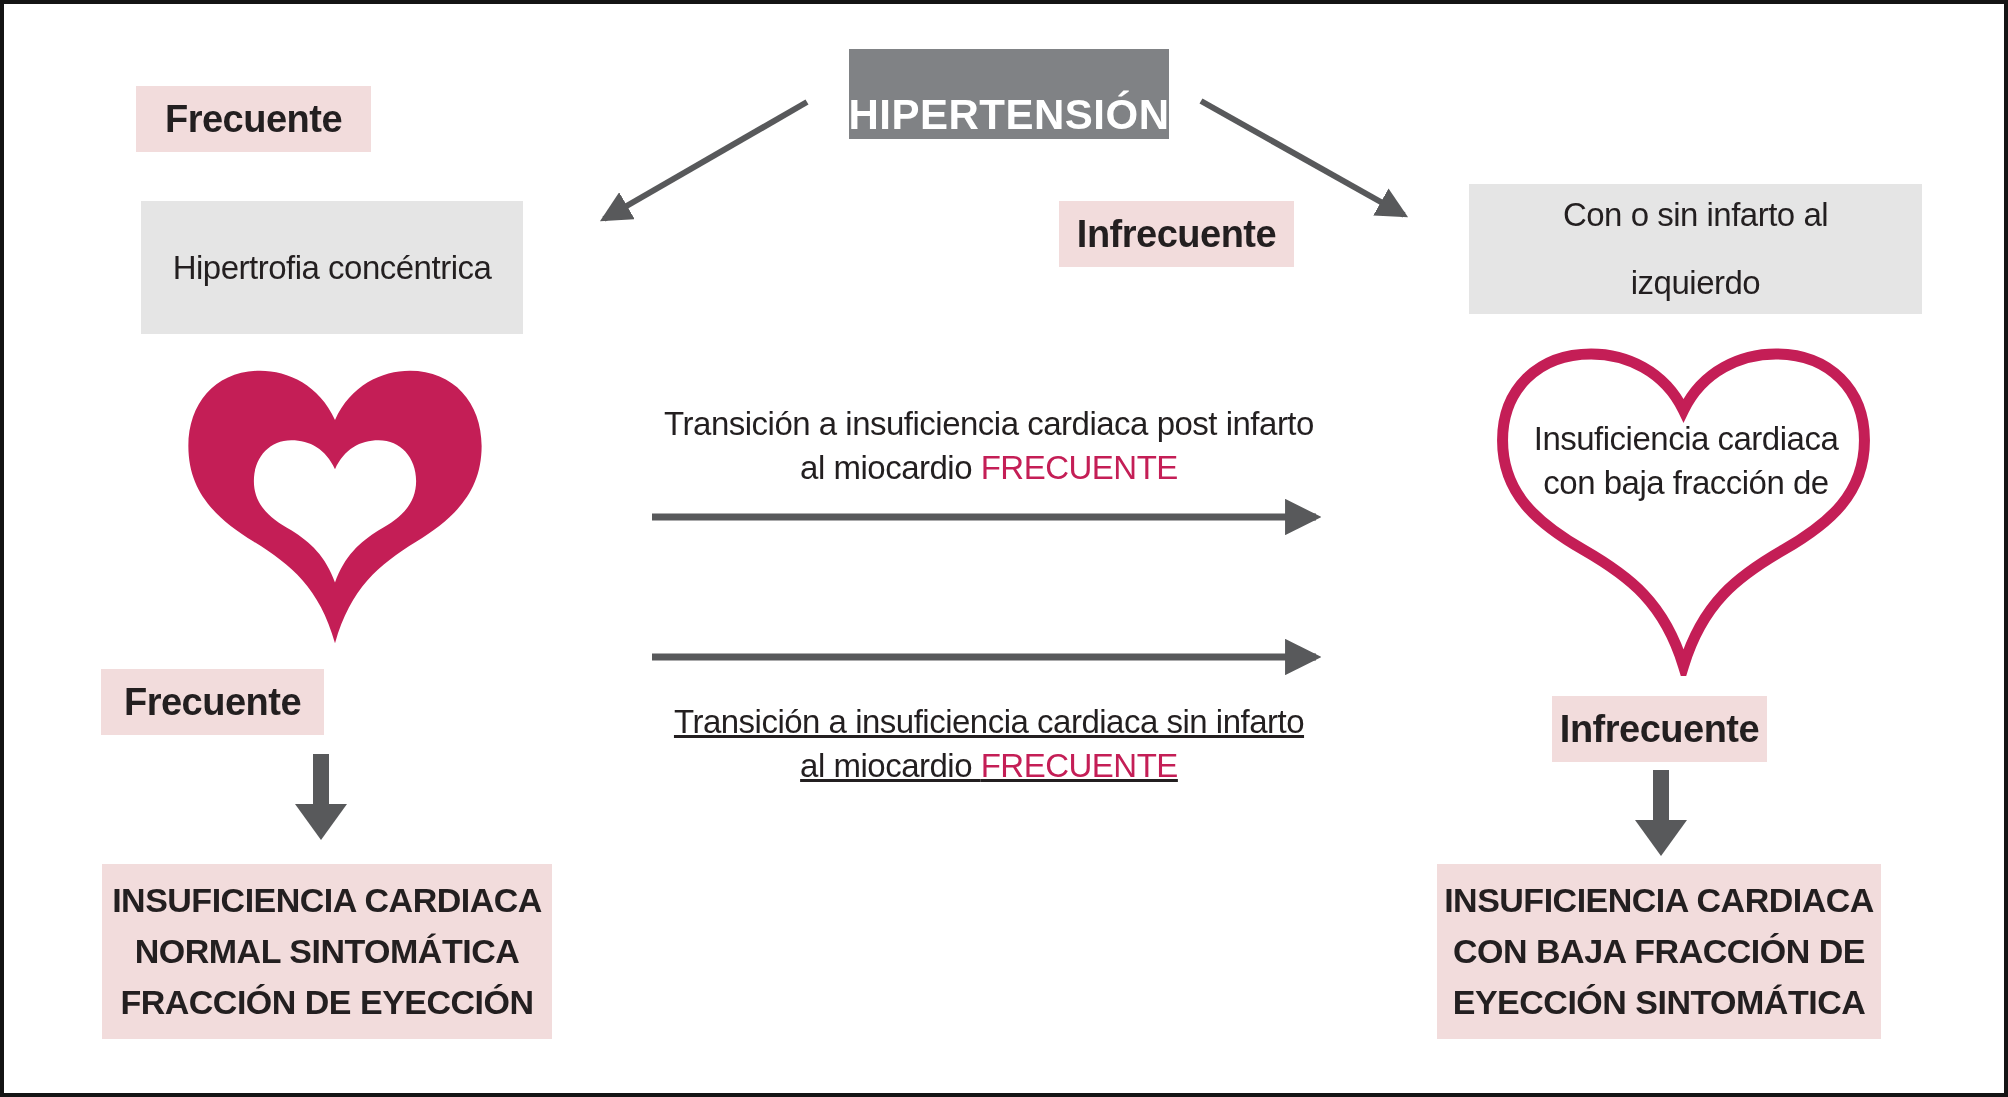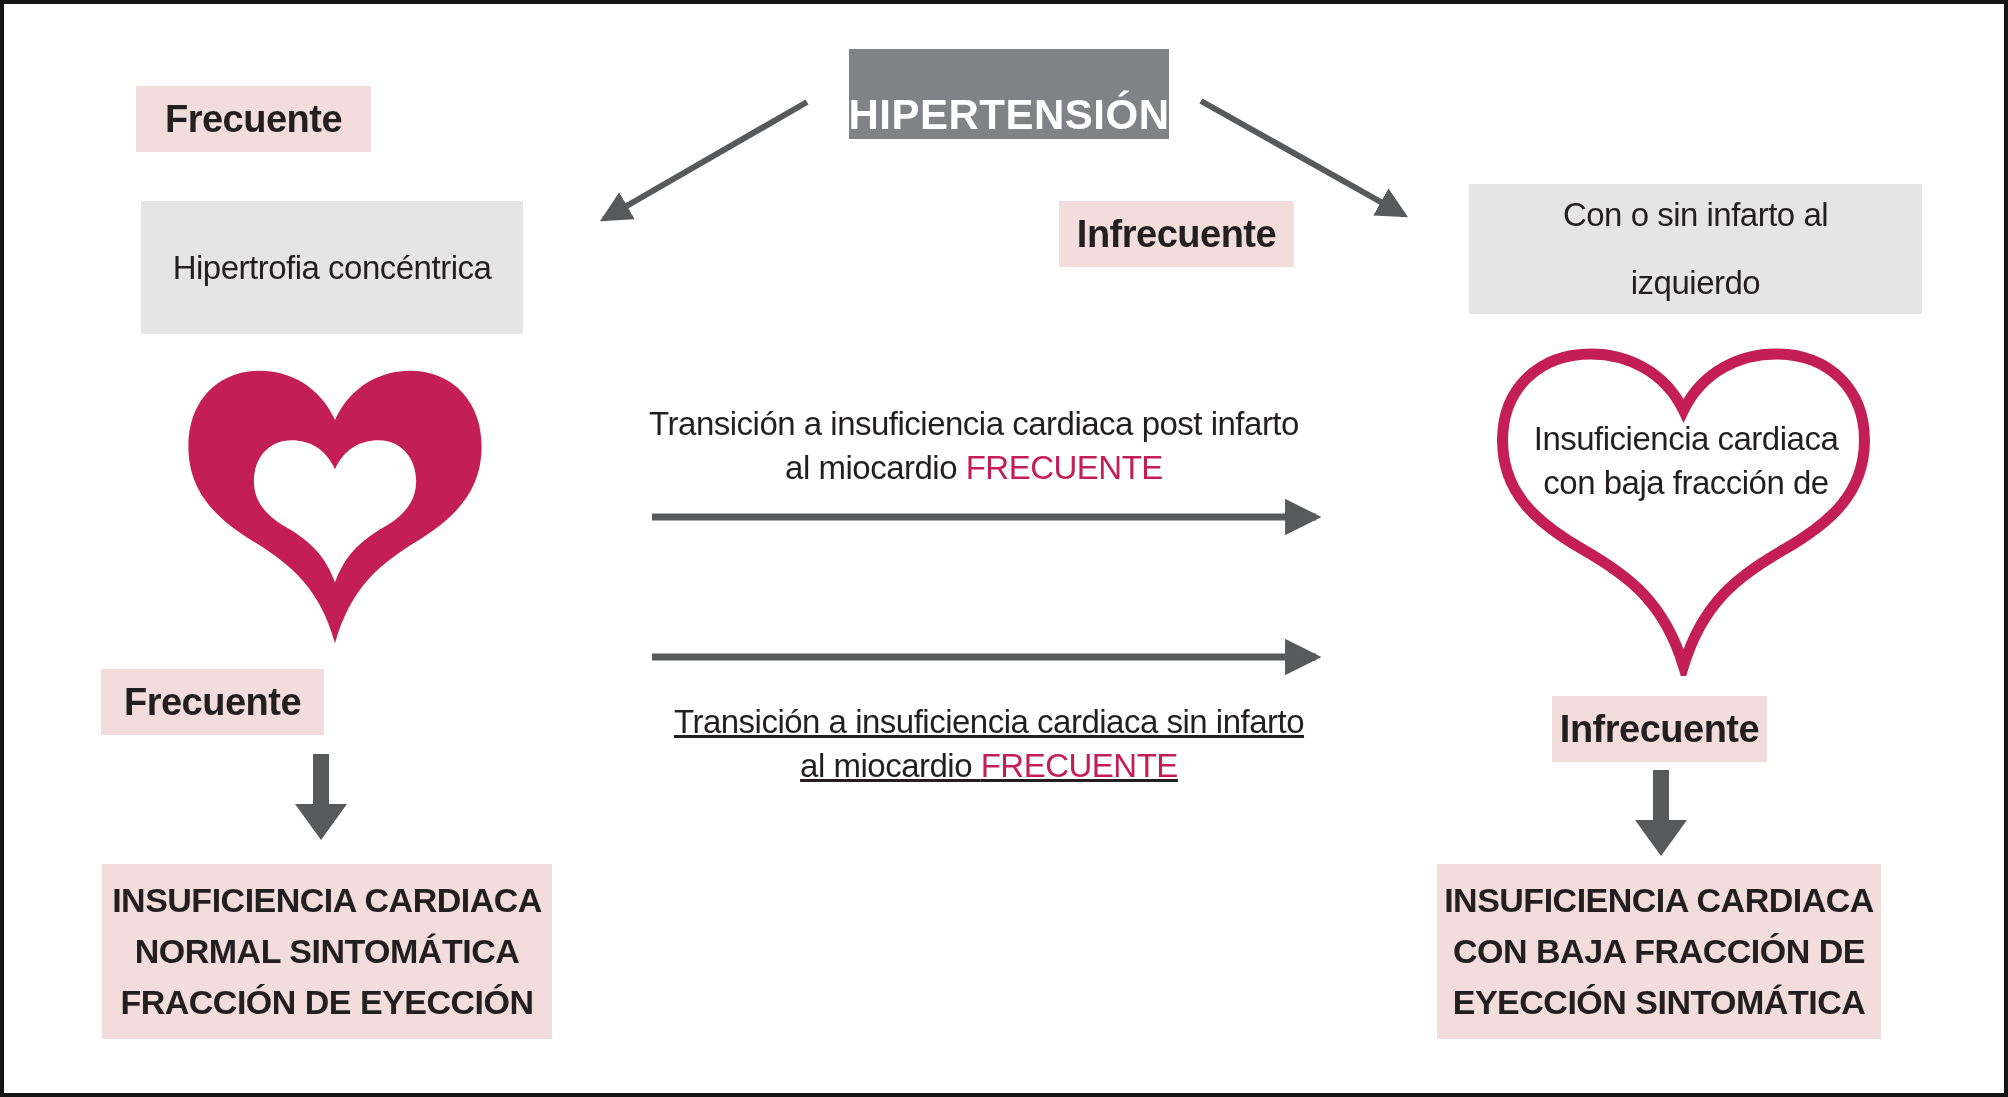--- a/index.html
+++ b/index.html
@@ -82,21 +82,21 @@
   <div class="abs pinkbox flexc" style="left:97px;top:665px;width:223px;height:66px;">
     <span class="freq">Frecuente</span>
   </div>
 
   <div class="abs pinkbox flexc outcome" style="left:98px;top:860px;width:450px;height:175px;">
     <div>INSUFICIENCIA CARDIACA</div>
     <div>NORMAL SINTOMÁTICA</div>
     <div>FRACCIÓN DE EYECCIÓN</div>
   </div>
 
-  <div class="abs transition" style="left:590px;top:398px;width:760px;">
+  <div class="abs transition" style="left:605px;top:398px;width:760px;">
     <div>Transición a insuficiencia cardiaca post infarto</div>
     <div>
       <span>al miocardio </span><span class="crimson">FRECUENTE</span>
     </div>
   </div>
 
   <div class="abs transition" style="left:605px;top:696px;width:760px;text-decoration:underline;">
     <div>Transición a insuficiencia cardiaca sin infarto</div>
     <div>
       <span>al miocardio </span><span class="crimson">FRECUENTE</span>

